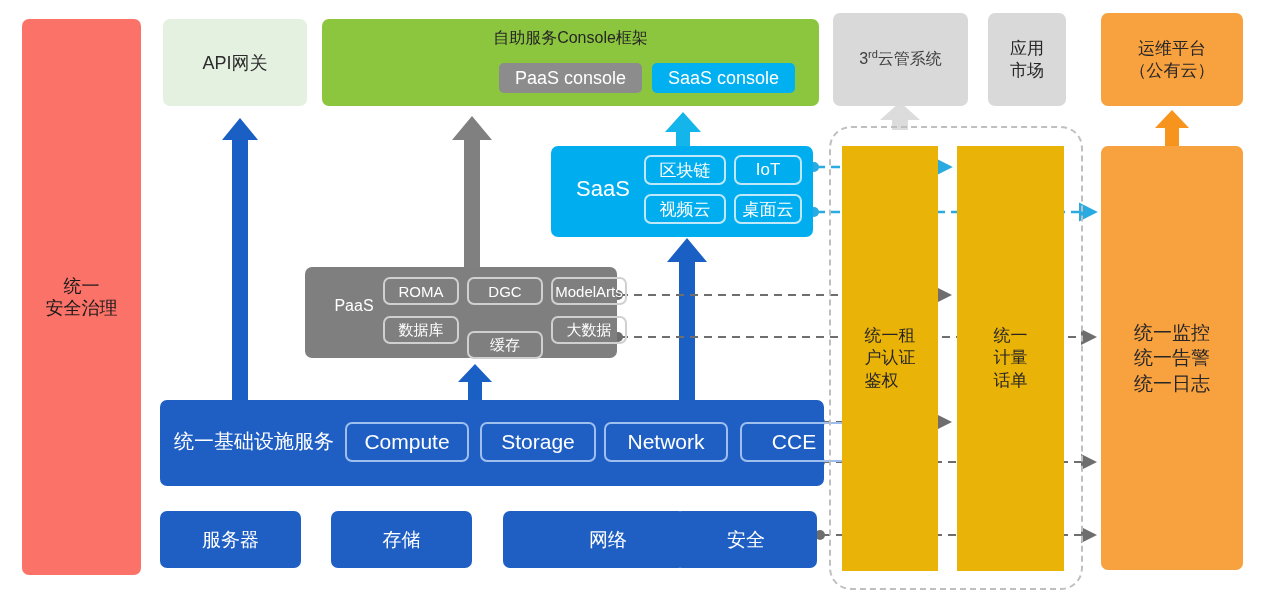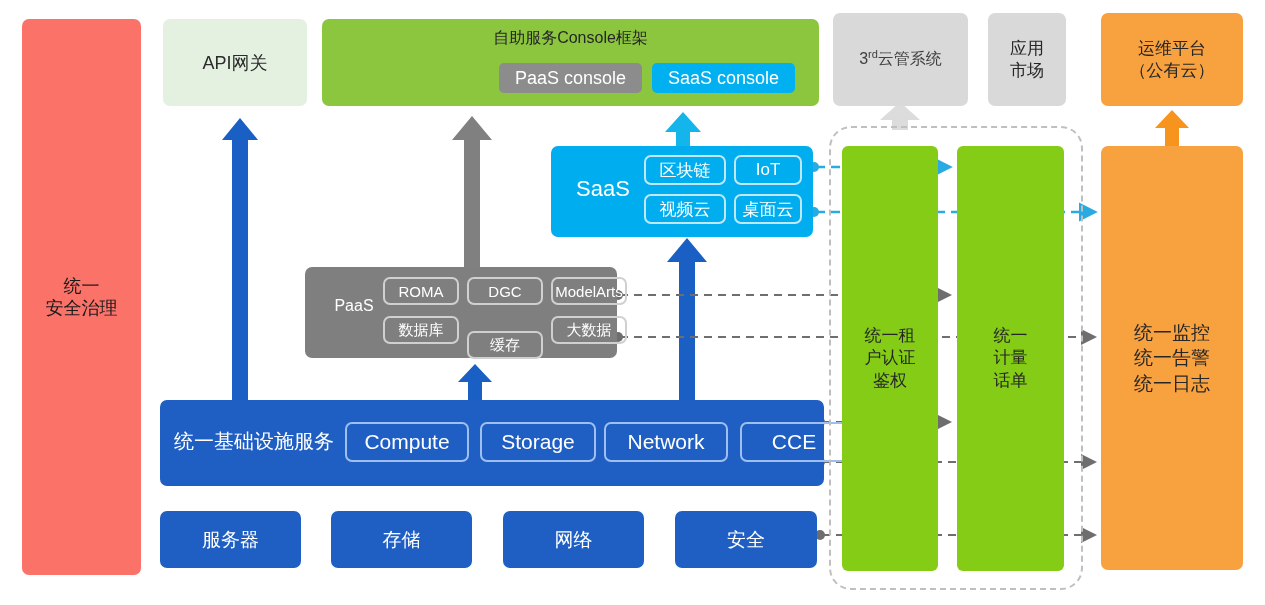--- a/index.html
+++ b/index.html
@@ -57,26 +57,26 @@
   .infra-pill{position:absolute;top:22px;height:40px;border:2px solid #9fc0ef;border-radius:7px;display:flex;align-items:center;justify-content:center;color:#fff;font-size:21px;box-sizing:border-box;}
   #infra-compute{left:185px;width:124px;}
   #infra-storage{left:320px;width:116px;}
   #infra-network{left:444px;width:124px;}
   #infra-cce{left:580px;width:108px;}
 
   
   .hw{position:absolute;top:511px;height:57px;background:#1F5FC4;border-radius:7px;display:flex;align-items:center;justify-content:center;color:#fff;font-size:19px;}
   #hw-server{left:160px;width:141px;}
   #hw-storage{left:331px;width:141px;}
-  #hw-network{left:503px;width:141px;}
+  #hw-network{left:503px;width:154px;padding-left:28px;}
   #hw-security{left:675px;width:142px;}
 
   
   #middleware-group{position:absolute;left:829px;top:126px;width:254px;height:464px;border:2px dashed #BFBFBF;border-radius:22px;box-sizing:border-box;}
-  .mw-col{position:absolute;background:#84cc16;display:flex;align-items:center;justify-content:center;text-align:center;color:#262626;font-size:17px;line-height:1.3;border-radius:6px;}
+  .mw-col{position:absolute;background:#eab308;display:flex;align-items:center;justify-content:center;color:#262626;font-size:17px;line-height:1.3;}
   #mw-auth{left:842px;top:146px;width:96px;height:425px;}
   #mw-meter{left:957px;top:146px;width:107px;height:425px;}
 
   
   #ops-panel{left:1101px;top:146px;width:142px;height:424px;background:#F8A13F;border-radius:7px;color:#262626;font-size:19px;line-height:1.35;}
 </style>
 </head>
 <body>
 
 <svg id="canvas" viewBox="0 0 1265 605" xmlns="http://www.w3.org/2000/svg">

